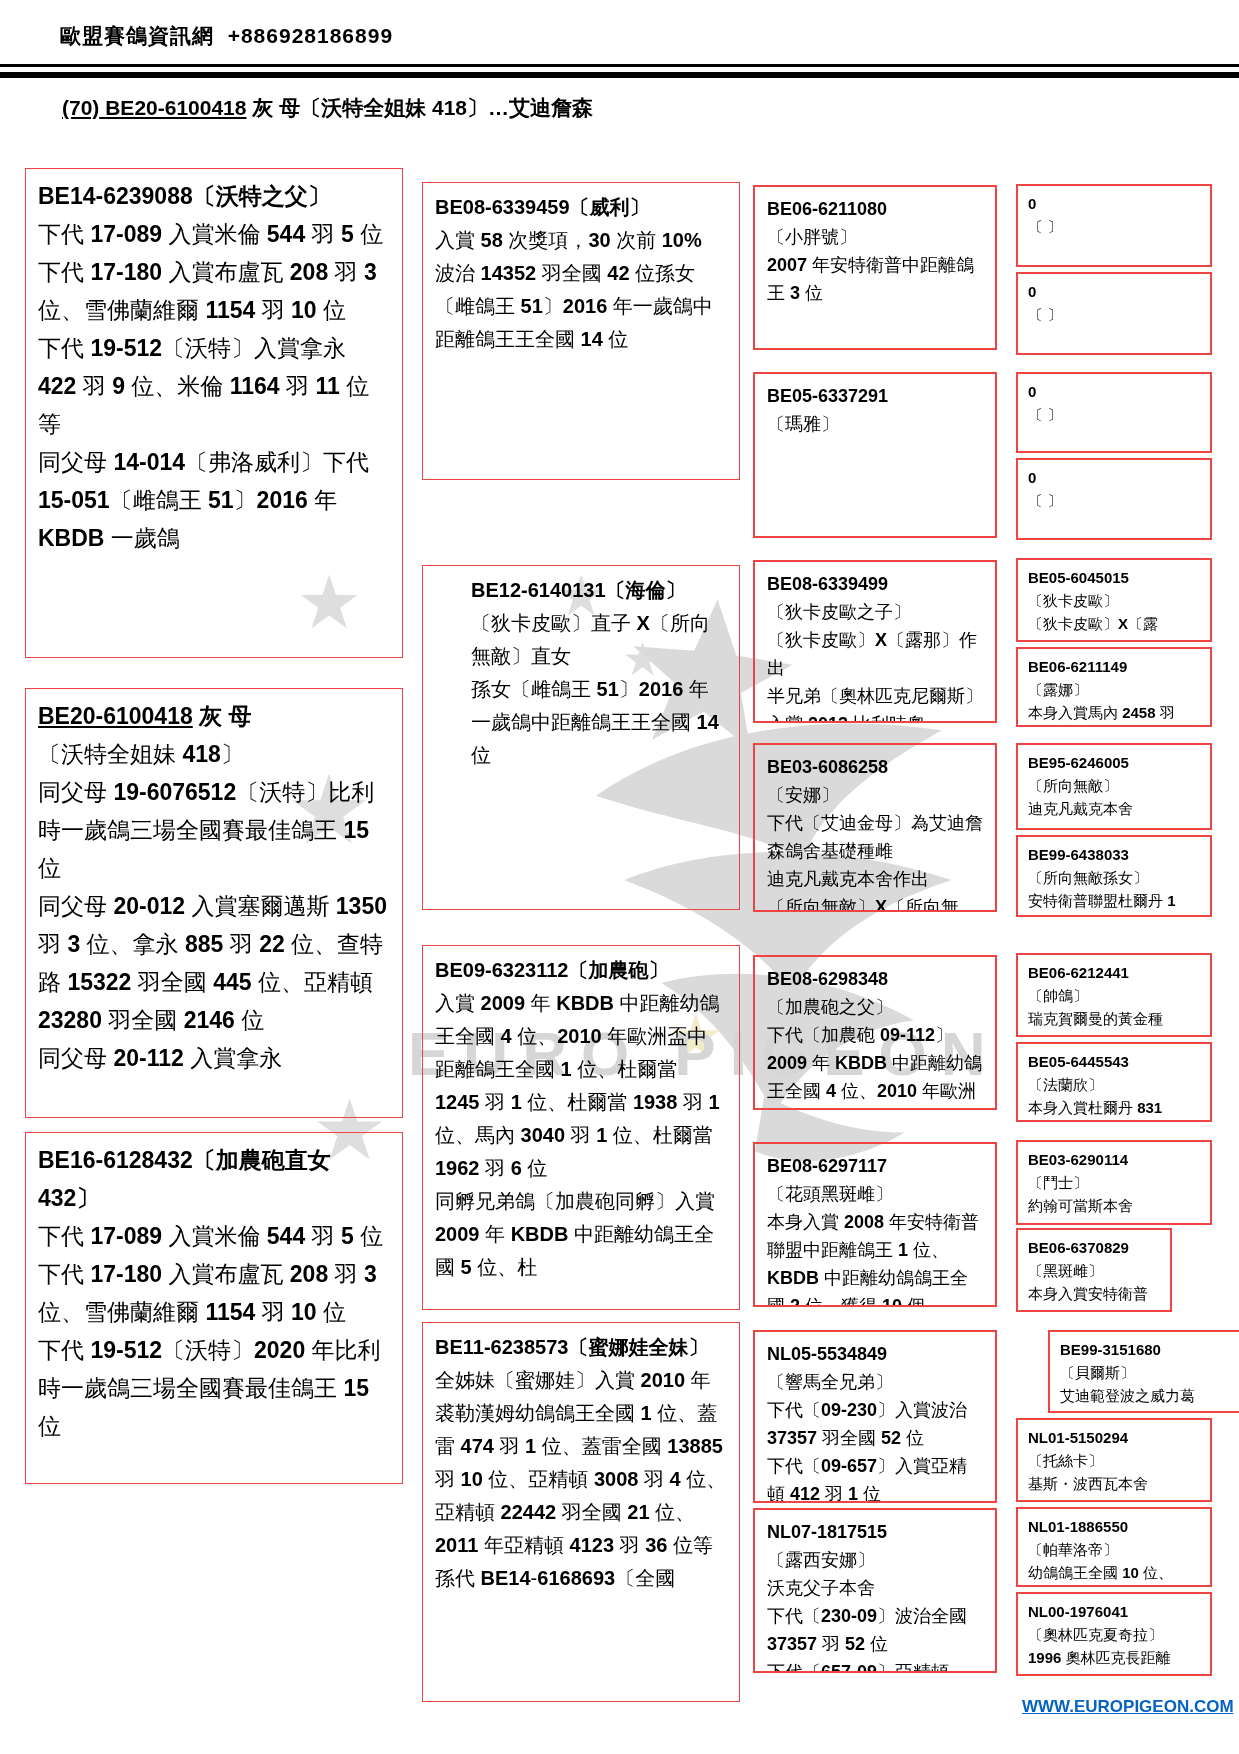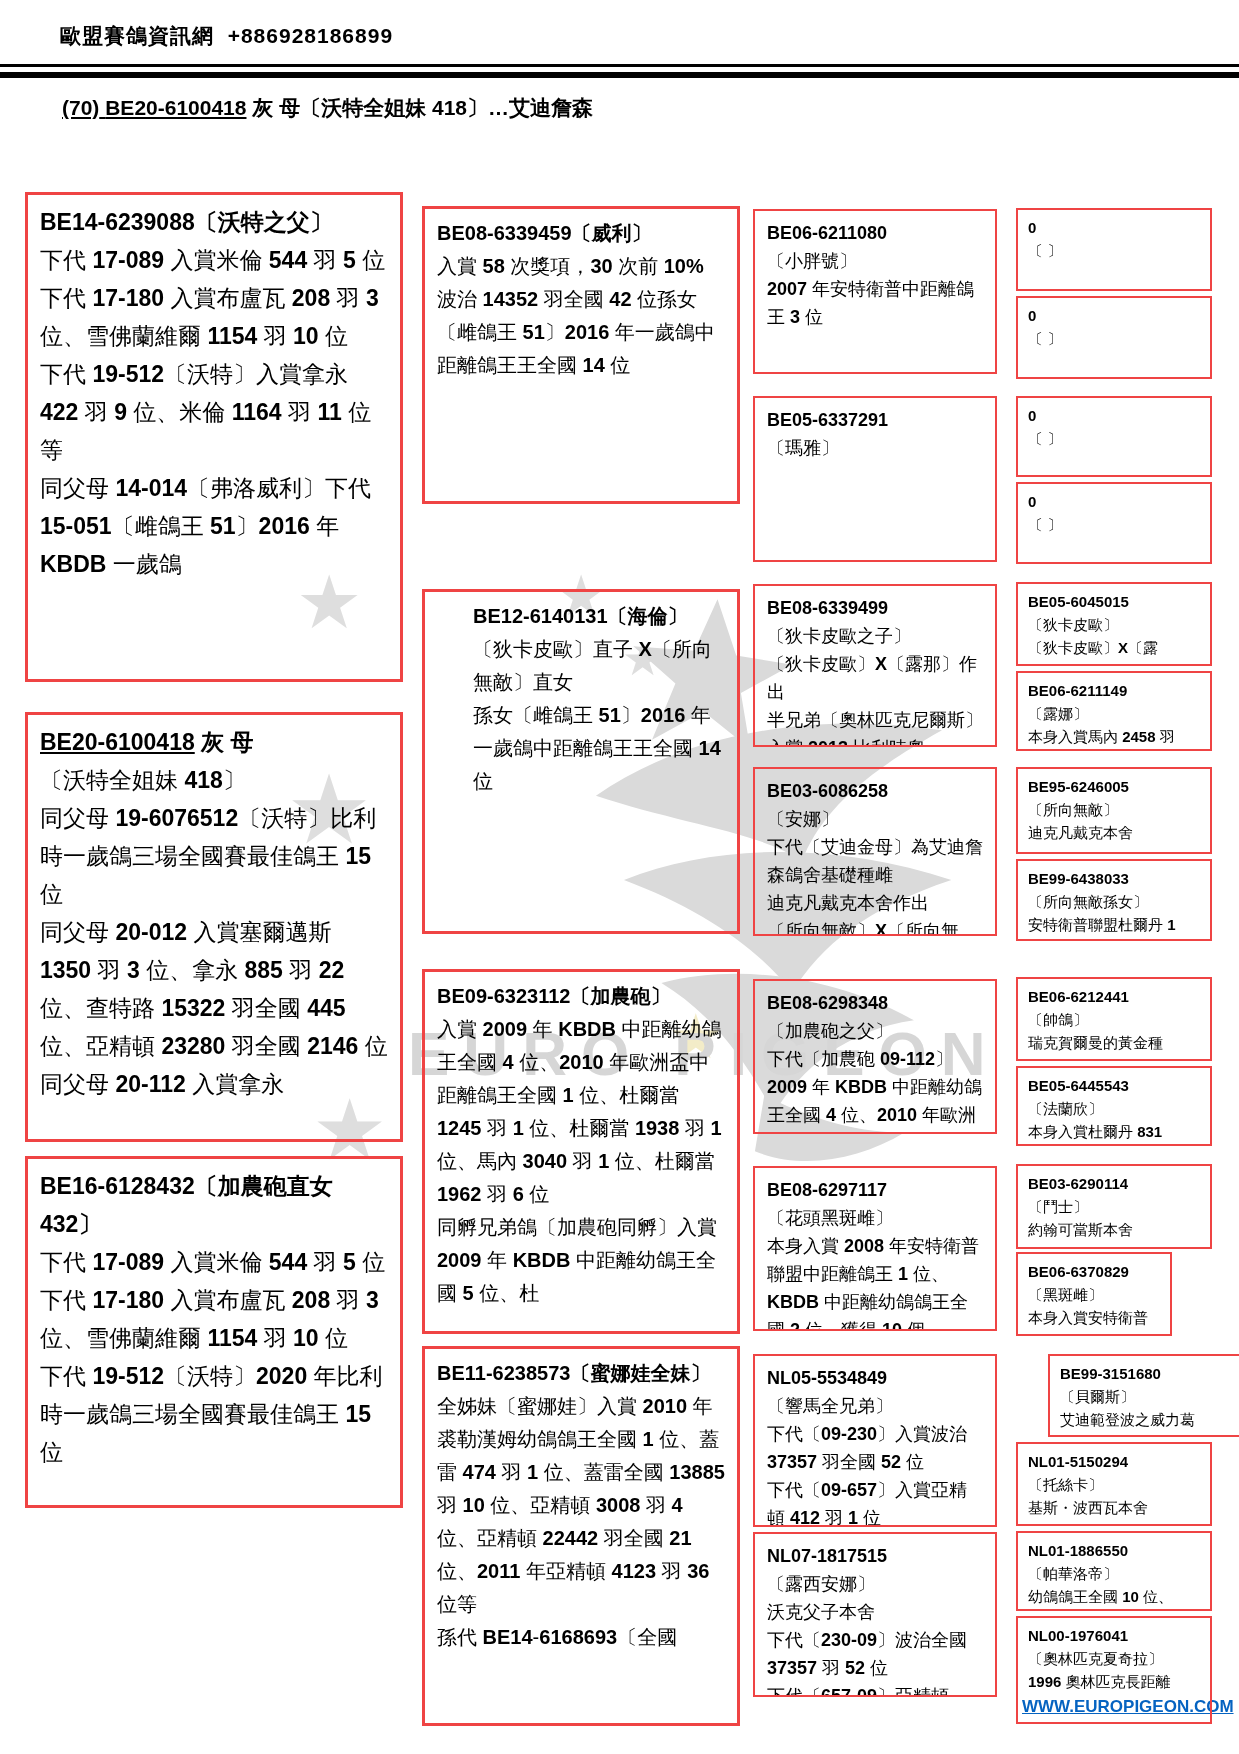--- a/index.html
+++ b/index.html
@@ -17,22 +17,22 @@
   #title .u{text-decoration:underline;}
   
   #watermark{position:absolute;left:0;top:0;width:100%;height:100%;z-index:0;}
   .wm-star{position:absolute;color:#dedede;line-height:1;}
   .wm-star.yellow{color:#f3ecc8;}
   #wm-text{position:absolute;left:408px;top:1018px;font-size:62px;font-weight:bold;
     letter-spacing:14px;color:#d6d6d6;white-space:nowrap;}
   #wm-bird{position:absolute;left:548px;top:590px;}
   
   #boxes{position:absolute;left:0;top:0;width:100%;height:100%;z-index:1;}
-  .box{position:absolute;border:3px solid #ef4444;box-sizing:border-box;overflow:hidden;
-    padding:8px 12px;background:transparent;margin-top:24px;}
+  .box{position:absolute;border:1px solid #ef4444;box-sizing:border-box;overflow:hidden;
+    padding:8px 12px;background:transparent;}
   .box.c1{font-size:23px;line-height:38px;}
   .box.c2{font-size:20px;line-height:33px;}
   .box.c3{font-size:18px;line-height:28px;border-width:2px;}
   .box.c4{font-size:15px;line-height:23px;border-width:2px;padding:6px 10px;}
   .ringline{display:block;}
   .ring{font-weight:bold;}
   .ring.u{text-decoration:underline;}
   .c1 .ringline,.c2 .ringline{font-weight:bold;}
   .c3 .ring,.c4 .ring{display:block;}
   .c3 .bname,.c4 .bname{display:block;font-weight:normal;}
@@ -268,21 +268,21 @@
         </span>
         <div class="para">基斯・波西瓦本舍</div>
       </div>
       <div class="box c4" style="left: 1016px; top: 1507px; width: 196px; height: 80px;">
         <span class="ringline">
           <span class="ring">NL01-1886550</span>
           <span class="bname">〔帕華洛帝〕</span>
         </span>
         <div class="para">幼鴿鴿王全國 <b>10</b> 位、</div>
       </div>
-      <div class="box c4" style="left: 1016px; top: 1592px; width: 196px; height: 108px;">
+      <div class="box c4" style="left: 1016px; top: 1592px; width: 196px; height: 84px;">
         <span class="ringline">
           <span class="ring">NL00-1976041</span>
           <span class="bname">〔奧林匹克夏奇拉〕</span>
         </span>
         <div class="para"><b>1996</b> 奧林匹克長距離</div>
       </div>
     </div>
 
   <div id="footer" style="color: rgb(5, 99, 193);">WWW.EUROPIGEON.COM</div>
 

